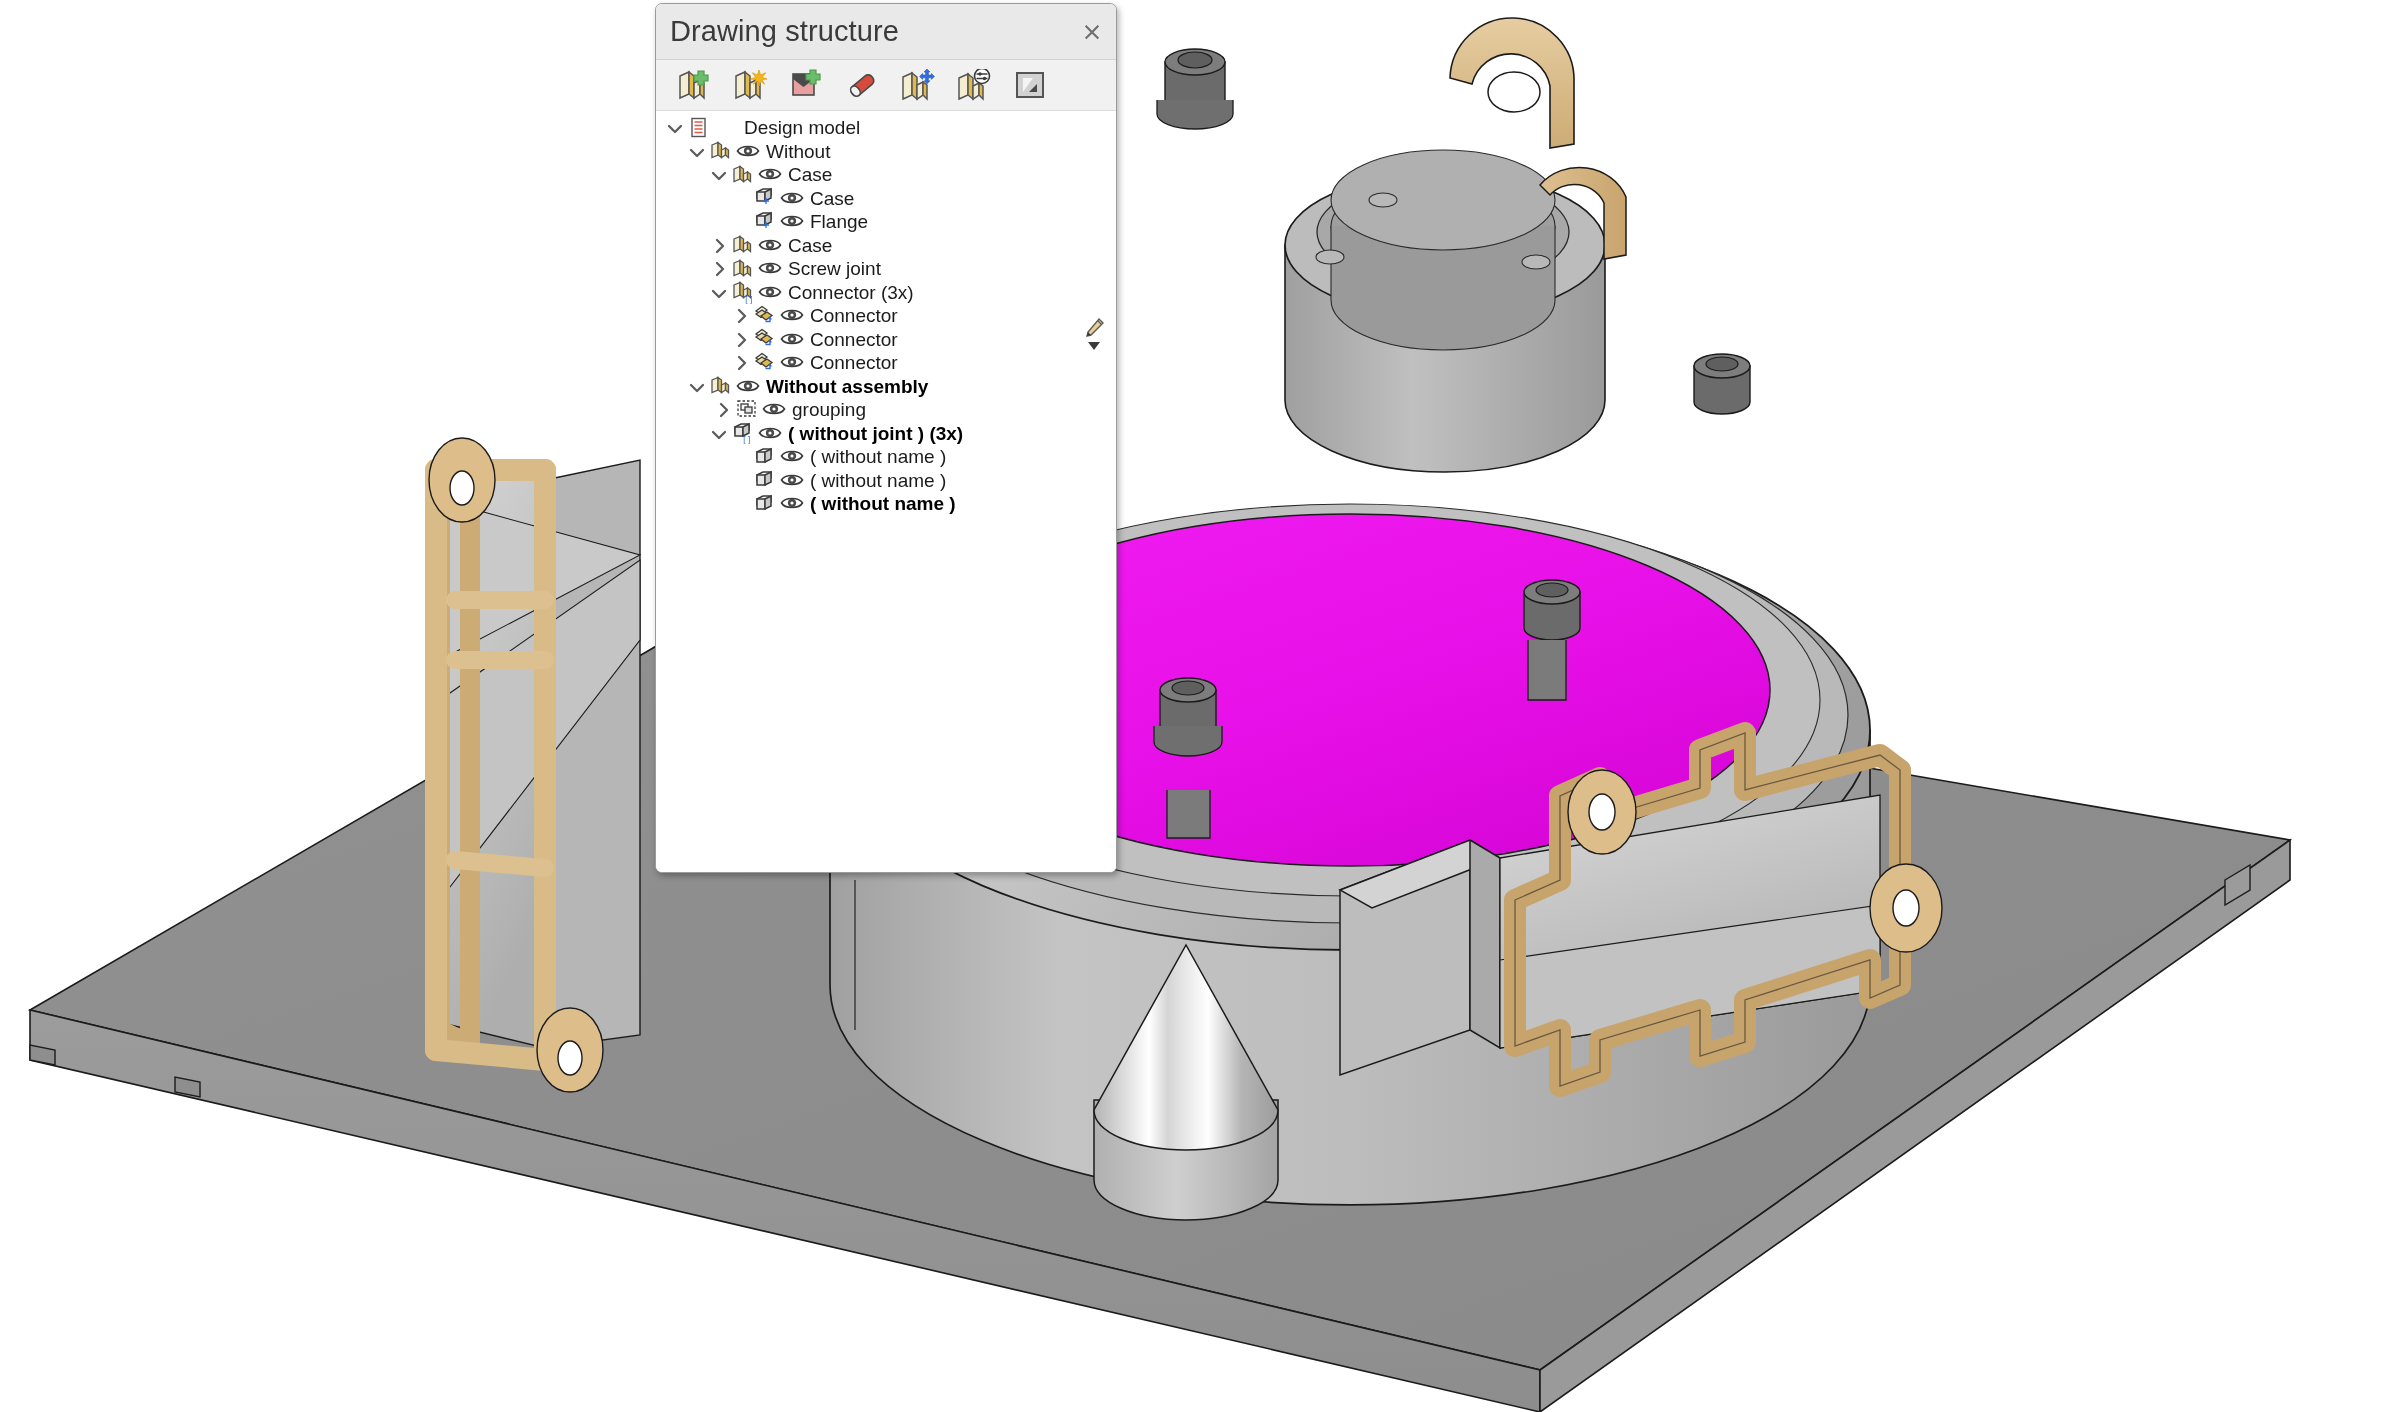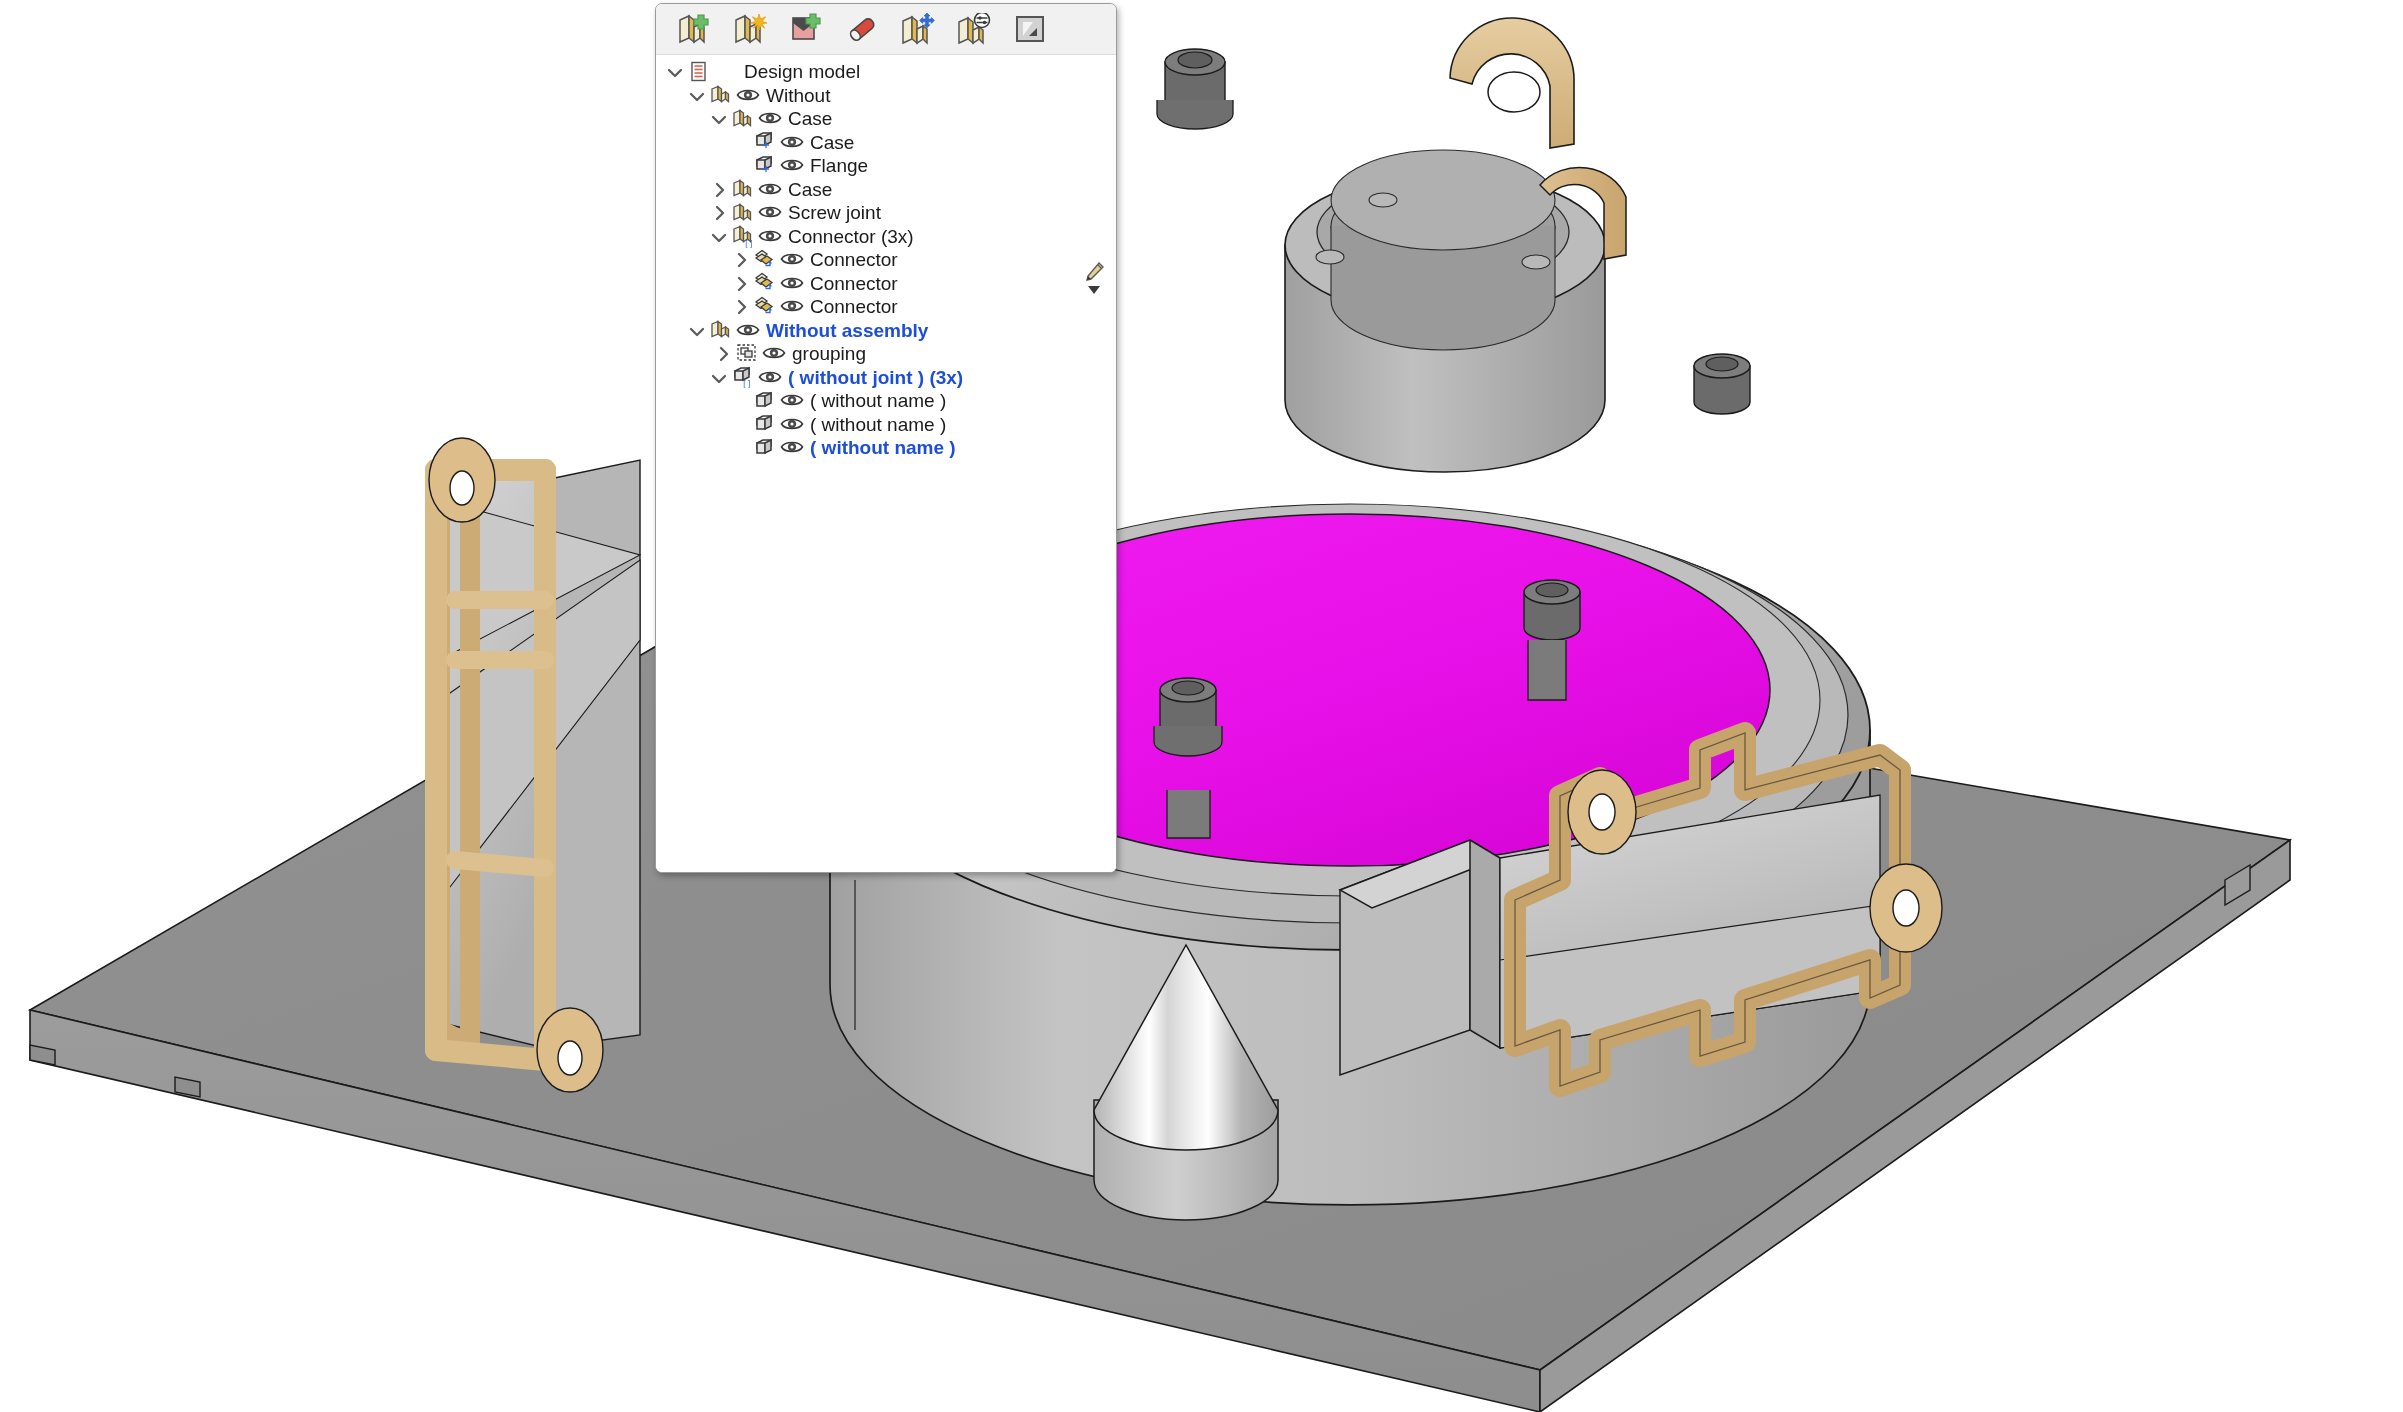--- a/index.html
+++ b/index.html
@@ -48,21 +48,21 @@
   }
   .row{
     height:23.5px;display:flex;align-items:flex-start;
     font-size:19px;color:#1b1b1b;white-space:nowrap;cursor:pointer;
   }
   .chev{width:22px;height:22px;flex:0 0 22px;display:flex;align-items:center;justify-content:center;color:#6a6a6a;}
   .chev.empty{visibility:hidden;}
   .nodeicon{width:26px;height:22px;flex:0 0 26px;display:flex;align-items:center;justify-content:center;}
   .eye{width:27px;height:20px;flex:0 0 27px;display:flex;align-items:center;justify-content:center;}
   .lbl{padding-left:5px;}
-  .lbl.sel{color:#1d4ed8;font-weight:bold;}
+  .lbl.sel{color:#000000;font-weight:bold;}
 
   #edit-pencil{
     position:absolute;right:9px;top:205px;width:26px;height:44px;
     display:flex;flex-direction:column;align-items:center;cursor:pointer;
   }
 </style>
 </head>
 <body>
 
 <div id="viewport">
@@ -250,20 +250,24 @@
       <ellipse cx="570" cy="1050" rx="33" ry="42" fill="#ddbe8a" stroke="#1b1b1b" stroke-width="1.4"></ellipse>
       <ellipse cx="570" cy="1058" rx="12" ry="17" fill="#ffffff" stroke="#1b1b1b" stroke-width="1.4"></ellipse>
     </g>
 
     <line x1="855" y1="880" x2="855" y2="1030" stroke="#1b1b1b" stroke-width="1.4" opacity="0.8"></line>
   </svg>
 </div>
 
 <div id="panel">
 
+  <div id="panel-title">
+    <span class="ttl">Drawing structure</span>
+    <span id="close-btn">×</span>
+  </div>
 
   <div id="toolbar">
 
     <div class="tbtn">
       <svg width="34" height="32" viewBox="0 0 34 32">
         <polygon points="3,7 12,3 12,25 3,29" fill="#f3edd2" stroke="#555" stroke-width="1.5"></polygon>
         <polygon points="12,3 17,7 17,29 12,25" fill="#e0b94e" stroke="#555" stroke-width="1.5"></polygon>
         <polygon points="17,14 23,11 23,25 17,29" fill="#f3edd2" stroke="#555" stroke-width="1.5"></polygon>
         <polygon points="23,11 27,14 27,29 23,25" fill="#e0b94e" stroke="#555" stroke-width="1.5"></polygon>
         <path d="M21,2 h6 v4 h4 v6 h-4 v4 h-6 v-4 h-4 v-6 h4 z" fill="#6bbd6b" stroke="#4d9a4d" stroke-width="1.2"></path>

